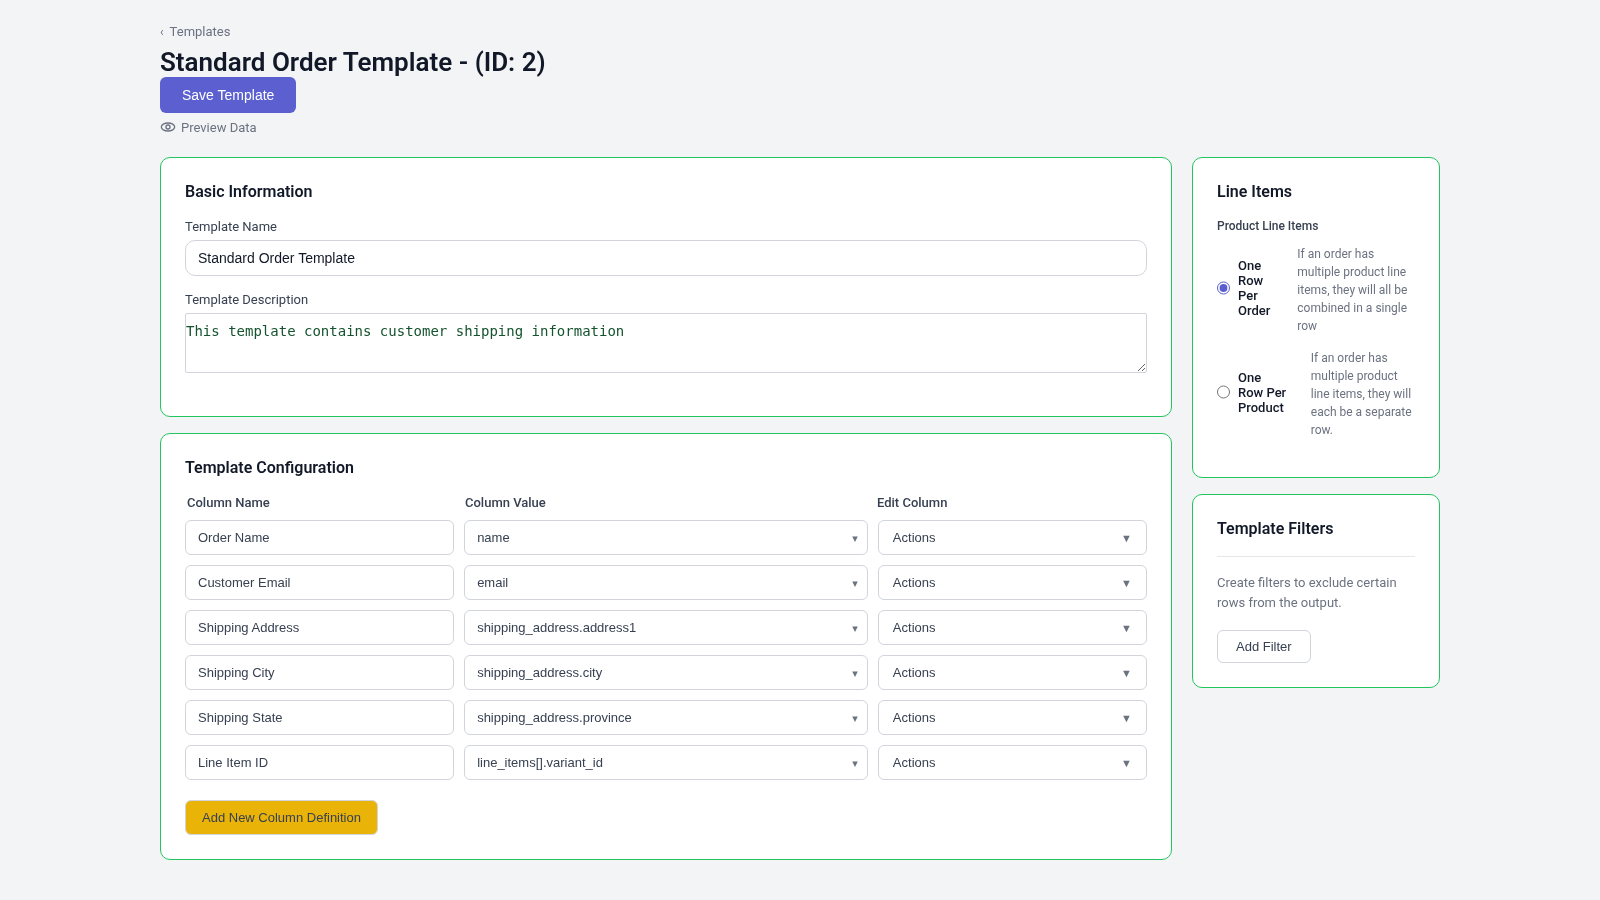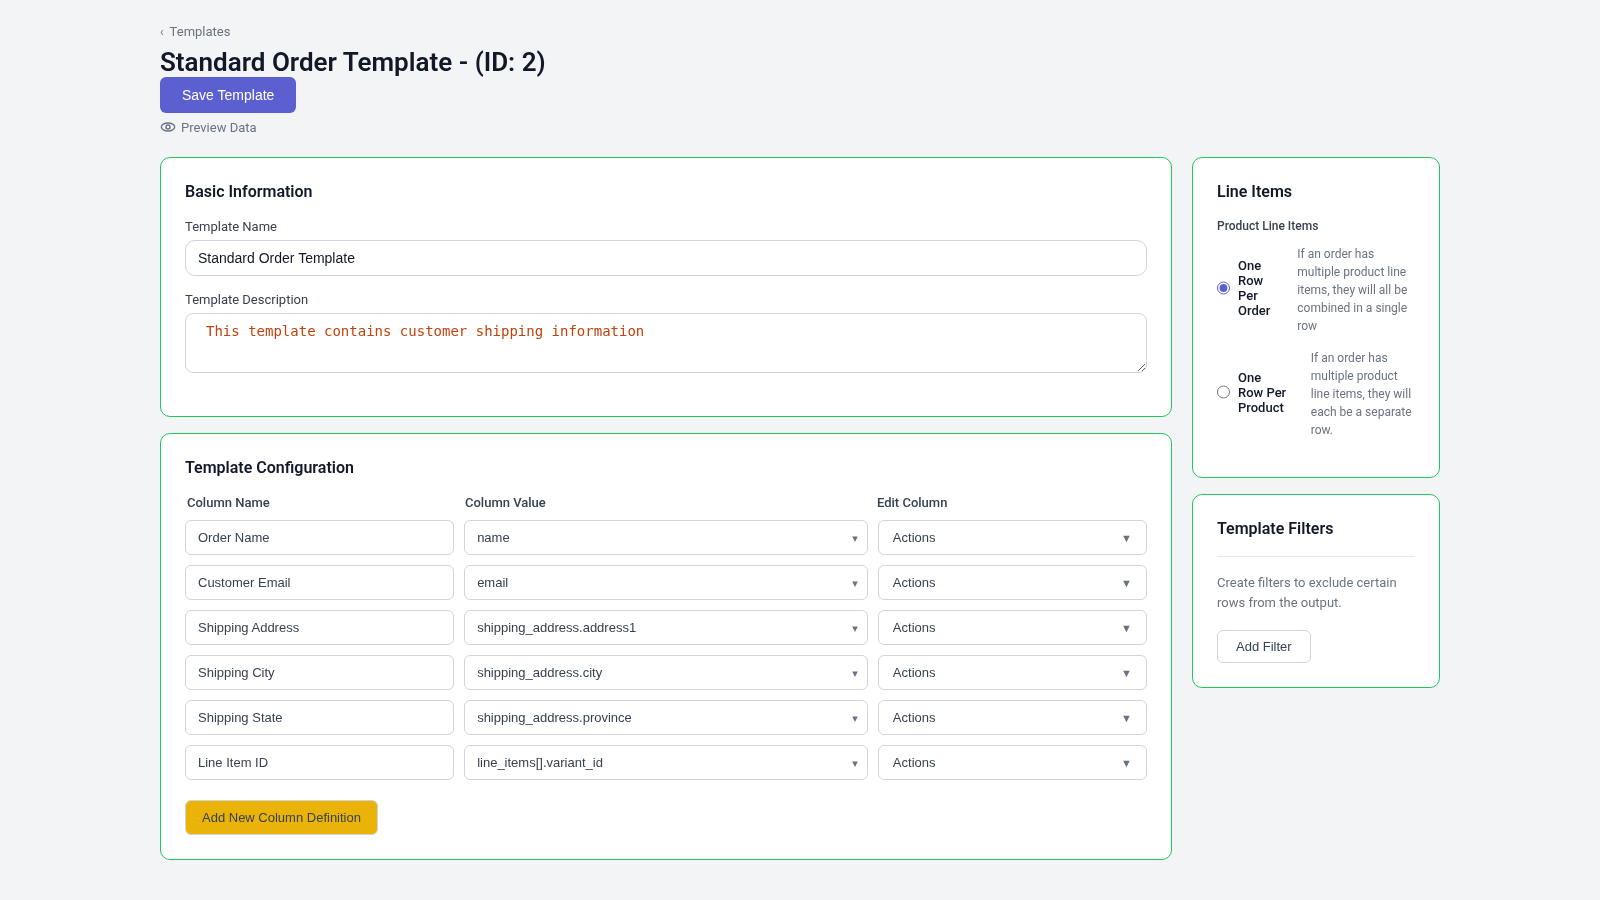--- a/index.html
+++ b/index.html
@@ -106,24 +106,24 @@
       border-radius: 10px;
       padding: 9px 12px;
       font-size: 14px;
       color: #111827;
       background: #fff;
       outline: none;
     }
     .form-textarea {
       width: 100%;
       border: 1px solid #d1d5db;
-      border-radius: 8px;
-      padding: 9px 20px;
+      border-radius: 2px;
+      padding: 9px 0;
       font-size: 14px;
-      color: #c2410c;
+      color: #14532d;
       background: #fff;
       outline: none;
       resize: vertical;
       min-height: 60px;
     }
     .section-title {
       font-size: 16px;
       font-weight: 600;
       color: #111827;
       margin-bottom: 18px;

